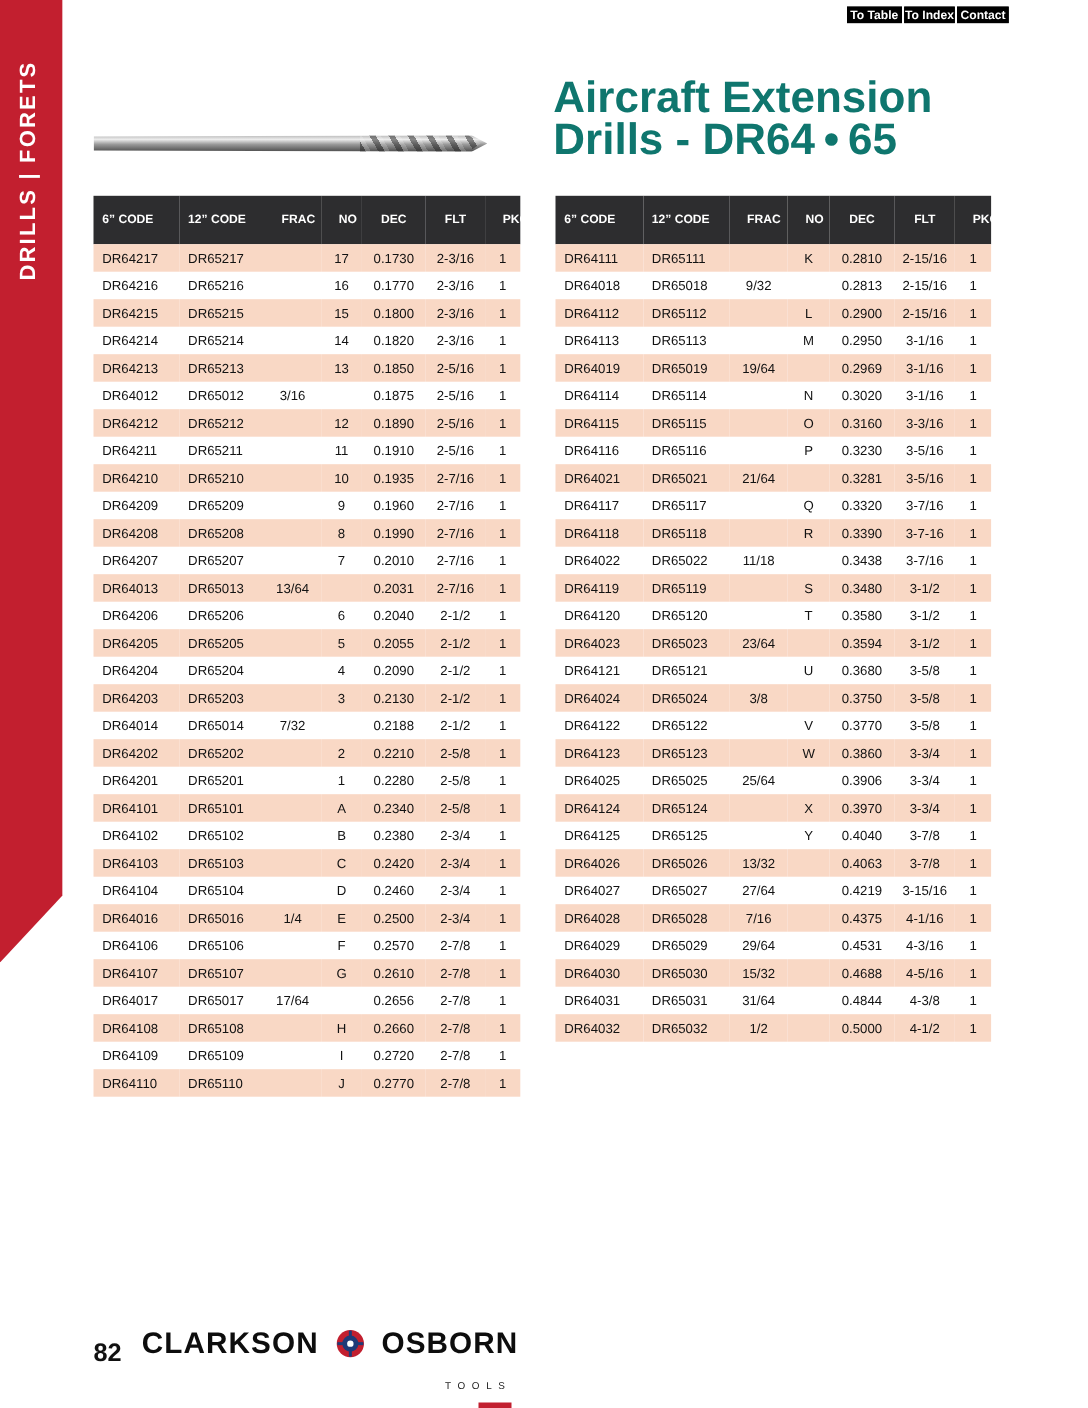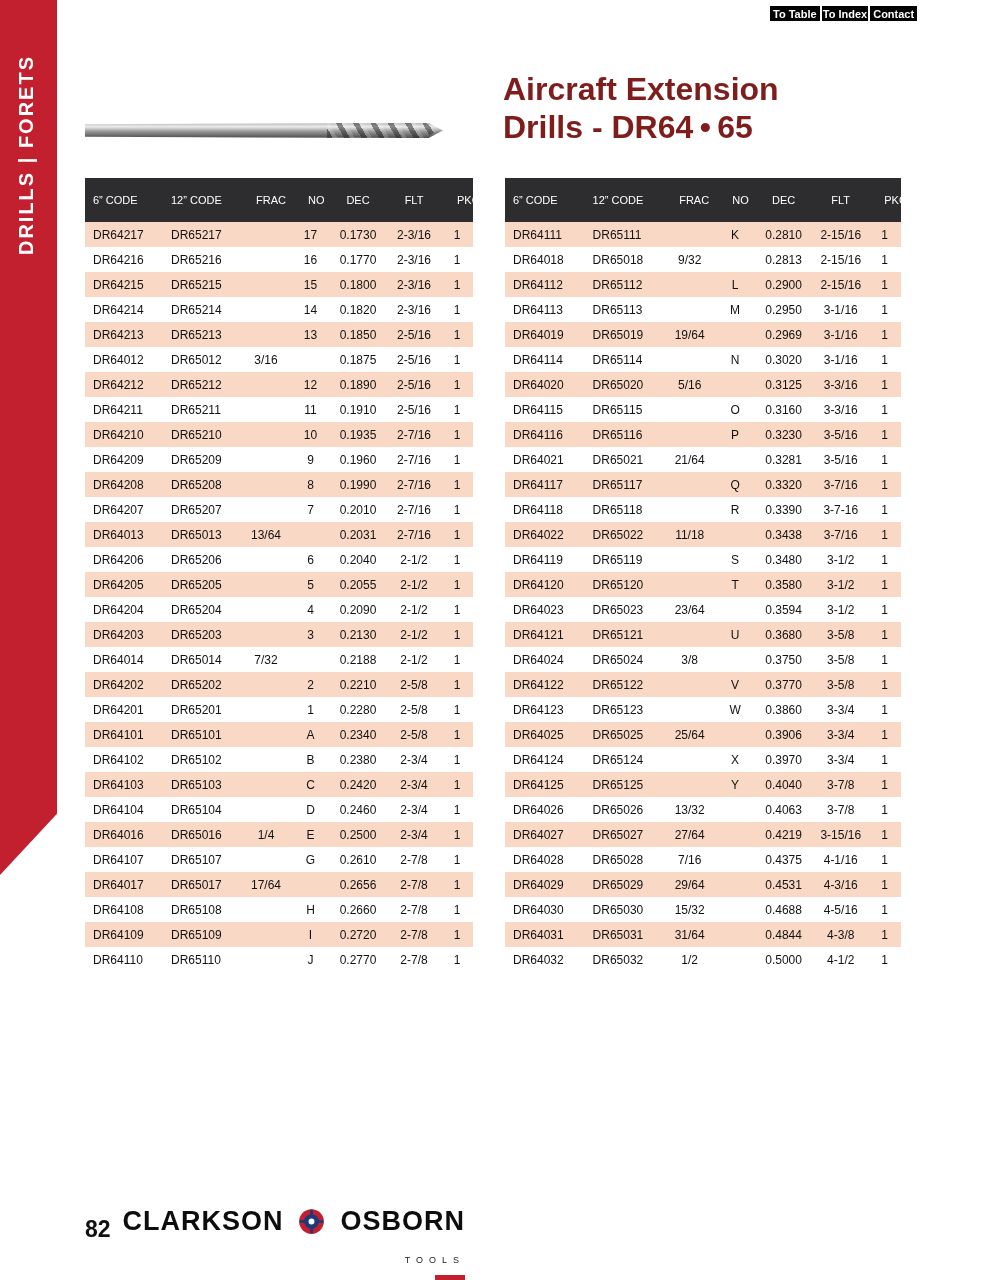--- a/index.html
+++ b/index.html
@@ -35,51 +35,51 @@
   }
   .drill-flutes {
     position:absolute; right:10px; top:48px; width:110px; height:15px;
     background:repeating-linear-gradient(60deg, rgba(35,35,35,.5) 0 5px, rgba(255,255,255,.18) 5px 9px, transparent 9px 15px);
     clip-path:polygon(0 0, 90% 0, 100% 50%, 90% 100%, 0 100%);
   }
 
   
   .page-title {
     position:absolute; left:503px; top:70px;
-    color:#7f1d1d; font-weight:bold; font-size:32px; line-height:38px;
+    color:#0f766e; font-weight:bold; font-size:40px; line-height:38px;
     letter-spacing:0px;
   }
 
   
   table.drill-table {
     position:absolute; top:178px; border-collapse:collapse; table-layout:fixed;
     font-size:12px; color:#121212;
   }
   #table-left  { left:85px;  width:381px; }
   #table-right { left:505px; width:396px; }
   table.drill-table th {
-    background:#2d2d2f; color:#fff; font-size:11px; font-weight:normal;
+    background:#2d2d2f; color:#fff; font-size:11px; font-weight:bold;
     height:16px; text-align:center; padding:16px;
   }
   table.drill-table td { height:25px; text-align:center; padding:0; white-space:nowrap; }
   table.drill-table th.c0, table.drill-table td.c0,
   table.drill-table th.c1, table.drill-table td.c1 { text-align:left; padding-left:8px; }
   table.drill-table .c0 { width:78px; }
   table.drill-table .c1 { width:77px; }
   table.drill-table .c2 { width:52px; }
   table.drill-table .c3 { width:37px; }
   table.drill-table .c4 { width:58px; }
   table.drill-table .c5 { width:54px; }
   table.drill-table .c6 { width:25px; }
   table.drill-table tbody tr:nth-child(odd) { background:#f9d8c5; }
 
   
   .page-number { position:absolute; left:85px; top:1216px; font-size:23px; font-weight:bold; color:#111; }
   .brand { position:absolute; left:135px; top:1206px; width:330px; }
-  .brand-row { display:flex; align-items:center; justify-content:flex-end; gap:15px; }
+  .brand-row { display:flex; align-items:center; justify-content:center; gap:15px; }
   .brand-word { font-size:27px; font-weight:bold; color:#0d0d0d; letter-spacing:1px; }
   .gear { width:27px; height:27px; flex:0 0 auto; }
   .brand-sub { display:flex; align-items:flex-end; justify-content:center; gap:10px; margin-top:18px;flex-direction:column; }
   .brand-sub span { font-size:9px; letter-spacing:6px; color:#222; }
   .brand-bar { width:30px; height:6px; background:#c21f2f; flex:0 0 auto; }
 </style>
 </head>
 <body>
 
 <div class="sidebar"></div>
@@ -333,20 +333,29 @@
       <tr>
         <td class="c0">DR64016</td>
         <td class="c1">DR65016</td>
         <td class="c2">1/4</td>
         <td class="c3">E</td>
         <td class="c4">0.2500</td>
         <td class="c5">2-3/4</td>
         <td class="c6">1</td>
       </tr>
       <tr>
+        <td class="c0">DR64106</td>
+        <td class="c1">DR65106</td>
+        <td class="c2"></td>
+        <td class="c3">F</td>
+        <td class="c4">0.2570</td>
+        <td class="c5">2-7/8</td>
+        <td class="c6">1</td>
+      </tr>
+      <tr>
         <td class="c0">DR64107</td>
         <td class="c1">DR65107</td>
         <td class="c2"></td>
         <td class="c3">G</td>
         <td class="c4">0.2610</td>
         <td class="c5">2-7/8</td>
         <td class="c6">1</td>
       </tr>
       <tr>
         <td class="c0">DR64017</td>
@@ -445,29 +454,20 @@
         <td class="c5">3-1/16</td>
         <td class="c6">1</td>
       </tr>
       <tr>
         <td class="c0">DR64114</td>
         <td class="c1">DR65114</td>
         <td class="c2"></td>
         <td class="c3">N</td>
         <td class="c4">0.3020</td>
         <td class="c5">3-1/16</td>
-        <td class="c6">1</td>
-      </tr>
-      <tr>
-        <td class="c0">DR64020</td>
-        <td class="c1">DR65020</td>
-        <td class="c2">5/16</td>
-        <td class="c3"></td>
-        <td class="c4">0.3125</td>
-        <td class="c5">3-3/16</td>
         <td class="c6">1</td>
       </tr>
       <tr>
         <td class="c0">DR64115</td>
         <td class="c1">DR65115</td>
         <td class="c2"></td>
         <td class="c3">O</td>
         <td class="c4">0.3160</td>
         <td class="c5">3-3/16</td>
         <td class="c6">1</td>

